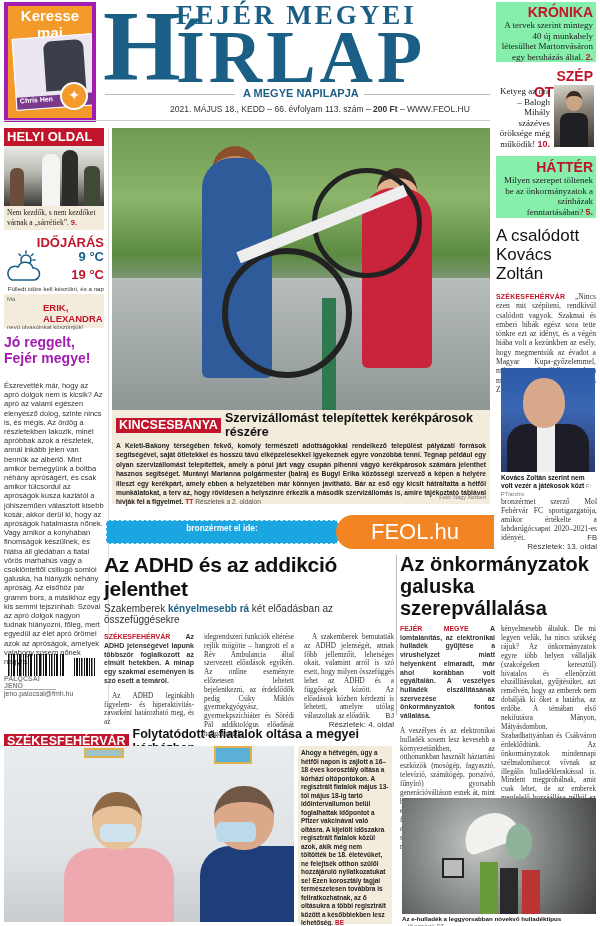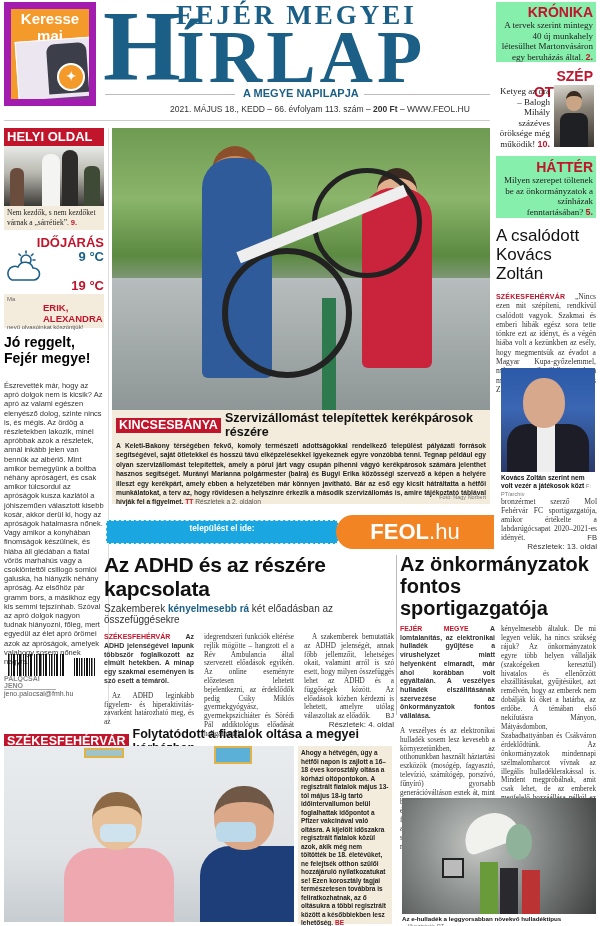--- a/index.html
+++ b/index.html
@@ -4,21 +4,21 @@
 <style>
   * { box-sizing: border-box; margin: 0; padding: 0; }
   html, body { width: 600px; height: 926px; background: #fff; overflow: hidden; }
   body { font-family: "Liberation Serif", serif; color: #222; position: relative; }
 
   .abs { position: absolute; }
   .red { color: #c0152b; }
   .blue { color: #1b5f86; }
 
   
-  #promo { left: 4px; top: 2px; width: 92px; height: 104px; border: 7px solid #a21caf; background: #f39a2b; overflow: hidden; }
+  #promo { left: 4px; top: 2px; width: 92px; height: 120px; border: 4px solid #a21caf; background: #f39a2b; overflow: hidden; }
   #promo .ptitle { color: #fff; font-family: "Liberation Sans", sans-serif; font-weight: bold; font-size: 15px; text-align: center; line-height: 17px; padding-top: 1px; }
   #promo .psub { background: #fff; color: #e2731a; font-family: "Liberation Sans", sans-serif; font-weight: bold; font-size: 6px; text-align: right; padding: 1px 3px; margin: 0 4px 0 20px; }
   #promo .book { position: absolute; left: 6px; top: 30px; width: 80px; height: 72px; background: #ece6f1; border: 1px solid #fff; transform: rotate(-4deg); }
   #promo .book .man { position: absolute; left: 30px; top: 4px; width: 40px; height: 50px; background: #3c3f4a; border-radius: 8px 8px 0 0; }
   #promo .book .strip { position: absolute; left: 0; bottom: 0; width: 100%; height: 12px; background: #7a3a8c; color: #fff; font-size: 7px; font-family: "Liberation Sans", sans-serif; font-weight: bold; padding-left: 3px; }
   #promo .bulb { position: absolute; right: 4px; bottom: 8px; width: 28px; height: 28px; border-radius: 50%; background: #f39a2b; border: 2px solid #fff; color: #fff; font-size: 14px; text-align: center; line-height: 24px; }
 
   #logo-big-h { left: 103px; top: 0px; font-family: "Liberation Serif", serif; font-size: 100px; font-weight: bold; color: #1b5f86; line-height: 92px; letter-spacing: -2px; }
   #logo-top { left: 176px; top: 1px; font-family: "Liberation Serif", serif; font-size: 27px; font-weight: bold; color: #1b5f86; letter-spacing: 3px; line-height: 28px; }
   #logo-main { left: 176px; top: 22px; font-family: "Liberation Serif", serif; font-size: 74px; font-weight: bold; color: #1b5f86; letter-spacing: 4px; line-height: 70px; }
@@ -65,21 +65,21 @@
   #helyi .cap { font-size: 7.5px; line-height: 9.5px; padding: 2px 3px; color: #222; }
   #idojaras { left: 4px; top: 236px; width: 100px; }
   #idojaras .t { font-family: "Liberation Sans", sans-serif; font-weight: bold; text-align: right; font-size: 13px; line-height: 14px; }
   #idojaras .cloud { position: absolute; left: 2px; top: 14px; width: 36px; height: 34px; }
   #idojaras .desc { font-family: "Liberation Sans", sans-serif; font-size: 6.2px; text-align: right; line-height: 8px; margin-top: 3px; color: #333; }
   #nevnap { left: 4px; top: 294px; width: 100px; height: 34px; background: #f3ecdc; padding: 2px 3px; font-family: "Liberation Sans", sans-serif; }
   #nevnap .ma { font-size: 6px; color: #666; }
   #nevnap .names { font-weight: bold; font-size: 9.5px; color: #c0152b; line-height: 11px; padding-left: 36px; }
   #nevnap .sub { font-size: 6px; color: #555; }
   #jo { left: 4px; top: 334px; width: 100px; }
-  #jo h2 { font-family: "Liberation Sans", sans-serif; font-weight: bold; font-size: 14px; line-height: 16px; color: #000000; }
+  #jo h2 { font-family: "Liberation Sans", sans-serif; font-weight: bold; font-size: 14px; line-height: 16px; color: #a21caf; }
   #jo .body { margin-top: 15px; font-family: "Liberation Sans", sans-serif; font-size: 7.5px; line-height: 9.2px; color: #333; }
   #jo .author { margin-top: 9px; font-family: "Liberation Sans", sans-serif; font-size: 7px; font-weight: bold; color: #888; border-bottom: 1px solid #aaa; width: 52px; }
   #jo .email { font-family: "Liberation Sans", sans-serif; font-size: 7px; color: #555; }
   #barcode { left: 6px; top: 654px; width: 94px; height: 26px; }
 
   
   #mainphoto { left: 112px; top: 128px; width: 378px; height: 282px; overflow: hidden;
     background: linear-gradient(180deg,#6f9a52 0%,#8ab56a 25%,#5b8a40 45%,#9aa0a0 60%,#7e8585 100%); }
   #mainphoto .wall { position: absolute; left: 0; top: 150px; width: 378px; height: 132px; background: linear-gradient(180deg,#b7bdbd,#8f9696); }
   #mainphoto .w1 { position: absolute; left: 90px; top: 30px; width: 70px; height: 220px; background: #2f5b9a; border-radius: 30px 30px 6px 6px; }
@@ -98,21 +98,21 @@
   #kincs .hl { font-family: "Liberation Sans", sans-serif; font-weight: bold; font-size: 12.5px; color: #111; }
   #kincs .body { margin-top: 2px; font-family: "Liberation Sans", sans-serif; font-weight: bold; font-size: 6.7px; line-height: 9.4px; color: #222; text-align: justify; }
   #kincs .tt { color: #c0152b; font-weight: bold; }
   #kincs .more { font-weight: normal; color: #555; }
   #kincs .credit { position: absolute; right: 4px; bottom: 4px; font-family: "Liberation Sans", sans-serif; font-size: 5.5px; color: #777; }
 
   
   #banner { left: 104px; top: 520px; width: 390px; height: 24px; }
   #banner .blue-part { position: absolute; left: 2px; top: 0; width: 232px; height: 24px; background: #1aa6e0; border: 1px dashed #eaf6fc; color: #fff; font-family: "Liberation Sans", sans-serif; font-weight: bold; font-size: 8.3px; text-align: center; line-height: 10px; padding-top: 2px; }
   #banner .orange-part { position: absolute; left: 232px; top: -5px; width: 158px; height: 34px; background: #f28423; border-radius: 40px 0 0 40px; color: #fff; font-family: "Liberation Sans", sans-serif; font-size: 22px; text-align: center; line-height: 34px; }
-  #banner .orange-part b { font-weight: bold; }
+  #banner .orange-part b { font-weight: normal; }
 
   
   #adhd { left: 104px; top: 553px; width: 290px; }
   #adhd h2 { font-family: "Liberation Sans", sans-serif; font-weight: bold; font-size: 21px; line-height: 24px; color: #111; letter-spacing: -0.3px; }
   #adhd .dek { font-family: "Liberation Sans", sans-serif; font-size: 10px; color: #333; margin-top: 2px; }
   #adhd .dek b { color: #1b5f86; font-weight: bold; }
   #adhd .cols { display: flex; gap: 10px; margin-top: 8px; }
   #adhd .col { flex: 1; font-size: 7.2px; line-height: 8.8px; text-align: justify; color: #333; }
   #adhd .lead { font-family: "Liberation Sans", sans-serif; font-weight: bold; font-size: 7px; line-height: 8.8px; }
   #adhd .kick { color: #c0152b; }
@@ -255,21 +255,21 @@
     <g stroke="#1b5f86" stroke-width="1.6" fill="none" stroke-linecap="round">
       <circle cx="20" cy="10" r="5"></circle>
       <line x1="20" y1="1" x2="20" y2="3"></line>
         <line x1="27" y1="4" x2="25.5" y2="5.5"></line>
       <line x1="13" y1="4" x2="14.5" y2="5.5"></line>
         <line x1="29" y1="10" x2="27" y2="10"></line>
       <path d="M6 30 H28 A6 6 0 0 0 27 18 A8 8 0 0 0 12 17 A6.5 6.5 0 0 0 6 30 Z" fill="#fff"></path>
     </g>
   </svg>
   <div class="t blue">9 °C</div>
-  <div class="t red" style="margin-top:15px;">19 °C</div>
+  <div class="t red" style="margin-top:4px;">19 °C</div>
   <div class="desc">Fülledt időre kell készülni, és a nap is előbújik a felhők közül.</div>
 </div>
 
 <div id="nevnap" class="abs">
   <div class="ma">Ma</div>
   <div class="names">ERIK, ALEXANDRA</div>
   <div class="sub">nevű olvasóinkat köszöntjük!</div>
 </div>
 
 <div id="jo" class="abs">
@@ -335,48 +335,48 @@
   <div class="body">
     <span>A Keleti-Bakony térségében fekvő, komoly természeti adottságokkal rendelkező települést pályázati források segítségével, saját ötletekkel és hosszú távú elképzelésekkel igyekeznek egyre vonzóbbá tenni. Tegnap például egy olyan szervizállomást telepítettek, amely a pórul járt vagy csupán pihenni vágyó kerékpárosok számára jelenthet hasznos segítséget. Murányi Marianna polgármester (balra) és Bugyi Erika közösségi szervező a képen a helyére illeszt egy kerékpárt, amely ebben a helyzetében már könnyen javítható. Bár az eső egy kicsit hátráltatta a hétfői munkálatokat, a terv az, hogy rövidesen a helyszínre érkezik a második szervizállomás is, amire tájékoztató táblával hívják fel a figyelmet.</span>
     <span class="tt">TT</span>
     <span class="more">Részletek a 2. oldalon</span>
   </div>
   <div class="credit">Fotó: Nagy Norbert</div>
 </div>
 
 <div id="banner" class="abs">
   <div class="blue-part">
-    <div>települést el ide:</div>
+    <div>bronzérmet el ide:</div>
   </div>
   <div class="orange-part">
     <b>FEOL</b><span>.hu</span>
   </div>
 </div>
 
 <div id="adhd" class="abs">
-  <h2>Az ADHD és az részére kapcsolata</h2>
+  <h2>Az ADHD és az addikció jelenthet</h2>
   <div class="dek">
     <span>Szakemberek </span><b>kényelmesebb rá</b><span> két előadásban az összefüggésekre</span>
   </div>
   <div class="cols">
     <div class="col">
       <div class="lead"><span class="kick">SZÉKESFEHÉRVÁR</span> <span>Az ADHD jelenségével lapunk többször foglalkozott az elmúlt hetekben. A minap egy szakmai eseményen is szó esett a témáról.</span></div>
       <div style="margin-top:6px;text-indent:8px;">Az ADHD leginkább figyelem- és hiperaktivitás-zavarként határozható meg, és az</div>
     </div>
     <div class="col">idegrendszeri funkciók eltérése rejlik mögötte – hangzott el a Rév Ambulancia által szervezett előadások egyikén. Az online eseményre előzetesen lehetett bejelentkezni, az érdeklődők pedig Csiky Miklós gyermekgyógyász, gyermekpszichiáter és Sörédi Pál addiktológus előadását hallgathatták.</div>
     <div class="col">
       <div style="text-indent:8px;"><span>A szakemberek bemutatták az ADHD jelenségét, annak főbb jellemzőit, lehetséges okait, valamint arról is szó esett, hogy milyen összefüggés lehet az ADHD és a függőségek között. Az előadások közben kérdezni is lehetett, amelyre utólag válaszoltak az előadók.</span> <span style="float:right;font-family:'Liberation Sans',sans-serif;">BJ</span></div>
       <div class="detail">Részletek: 4. oldal</div>
     </div>
   </div>
 </div>
 <div id="adhd-divider" class="abs"></div>
 
 <div id="onk" class="abs">
-  <h2>Az önkormányzatok fontos sportigazgatója</h2>
+  <h2>Az önkormányzatok galuska szerepvállalása</h2>
   <div class="cols">
     <div class="col">
       <div class="lead"><span class="kick red">FEJÉR MEGYE</span> <span>A lomtalanítás, az elektronikai hulladék gyűjtése a vírushelyzet miatt helyenként elmaradt, már ahol korábban volt egyáltalán. A veszélyes hulladék elszállításának szervezése az önkormányzatok fontos vállalása.</span></div>
       <div style="margin-top:6px;">A veszélyes és az elektronikai hulladék sosem lesz kevesebb a környezetünkben, az otthonunkban használt háztartási eszközök (mosógép, fagyasztó, televízió, számítógép, porszívó, fűnyíró) gyorsabb generációváltáson esnek át, mint bármikor a korábbi évtizedekben. A veszélyesek: festékek, hígítók, akkumulátorok, növényvédő szerek és társaik velünk vannak, mert életünk</div>
     </div>
     <div class="col">
       <div><span>kényelmesebb általuk. De mi legyen velük, ha nincs szükség rájuk? Az önkormányzatok egyre több helyen vállalják (szakcégeken keresztül) hivatalos és ellenőrzött elszállításukat, gyűjtésüket, azt remélvén, hogy az emberek nem dobálják ki őket a határba, az erdőbe. A témában első nekifutásra Mányon, Mátyásdombon, Szabadbattyánban és Csákváron érdeklődtünk. Az önkormányzatok mindennapi szélmalomharcot vívnak az illegális hulladéklerakással is. Mindent megpróbálnak, amit csak lehet, de az emberek megfelelő hozzáállása nélkül ez kilátástalan, véget nem érő küzdelem.</span> <span style="float:right;font-family:'Liberation Sans',sans-serif;">FMH</span></div>
       <div class="detail">Részletek: 11. oldal</div>
     </div>
   </div>

